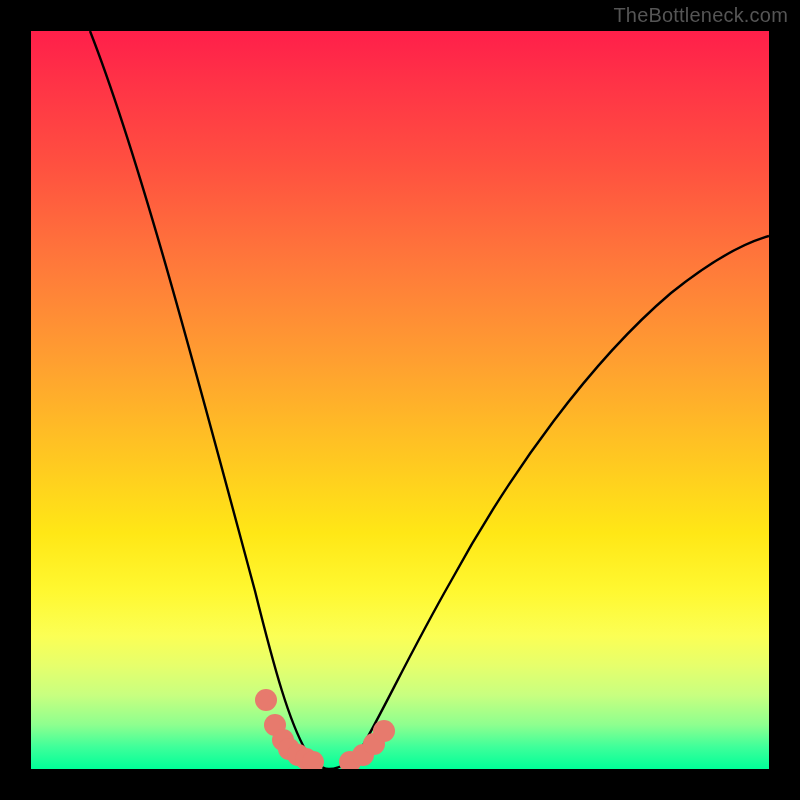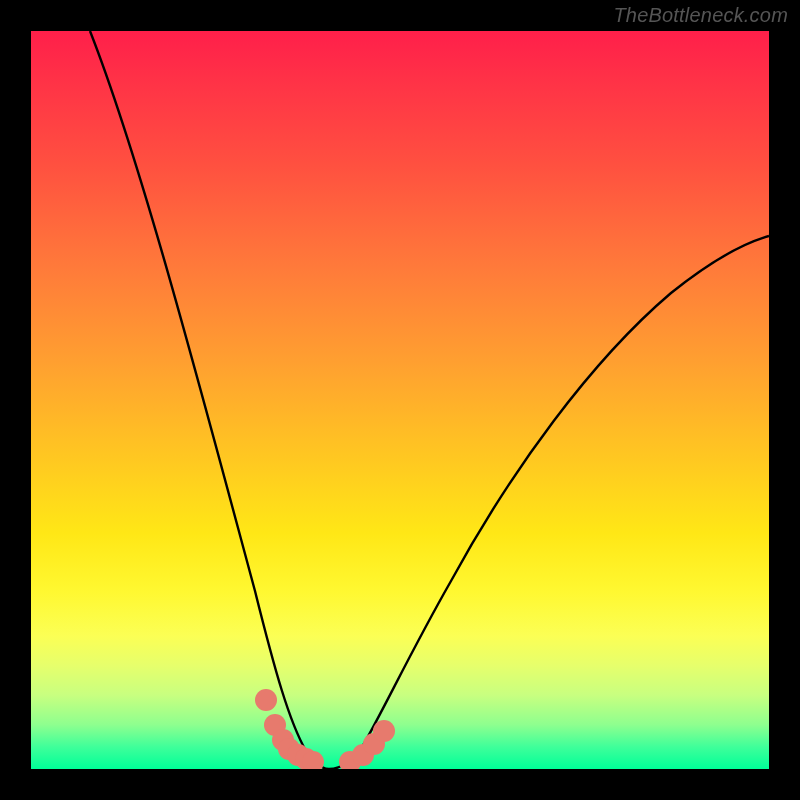--- a/index.html
+++ b/index.html
@@ -18,21 +18,20 @@
   }
   .watermark {
     position: absolute;
     top: 4px;
     right: 12px;
     font-size: 20px;
     font-weight: 500;
     color: #555;
     letter-spacing: 0.2px;
     z-index: 5;
-    font-style: italic;
   }
   .plot-area {
     position: absolute;
     left: 31px;
     top: 31px;
     width: 738px;
     height: 738px;
     background: linear-gradient(
       to bottom,
       #ff1f4a 0%,

